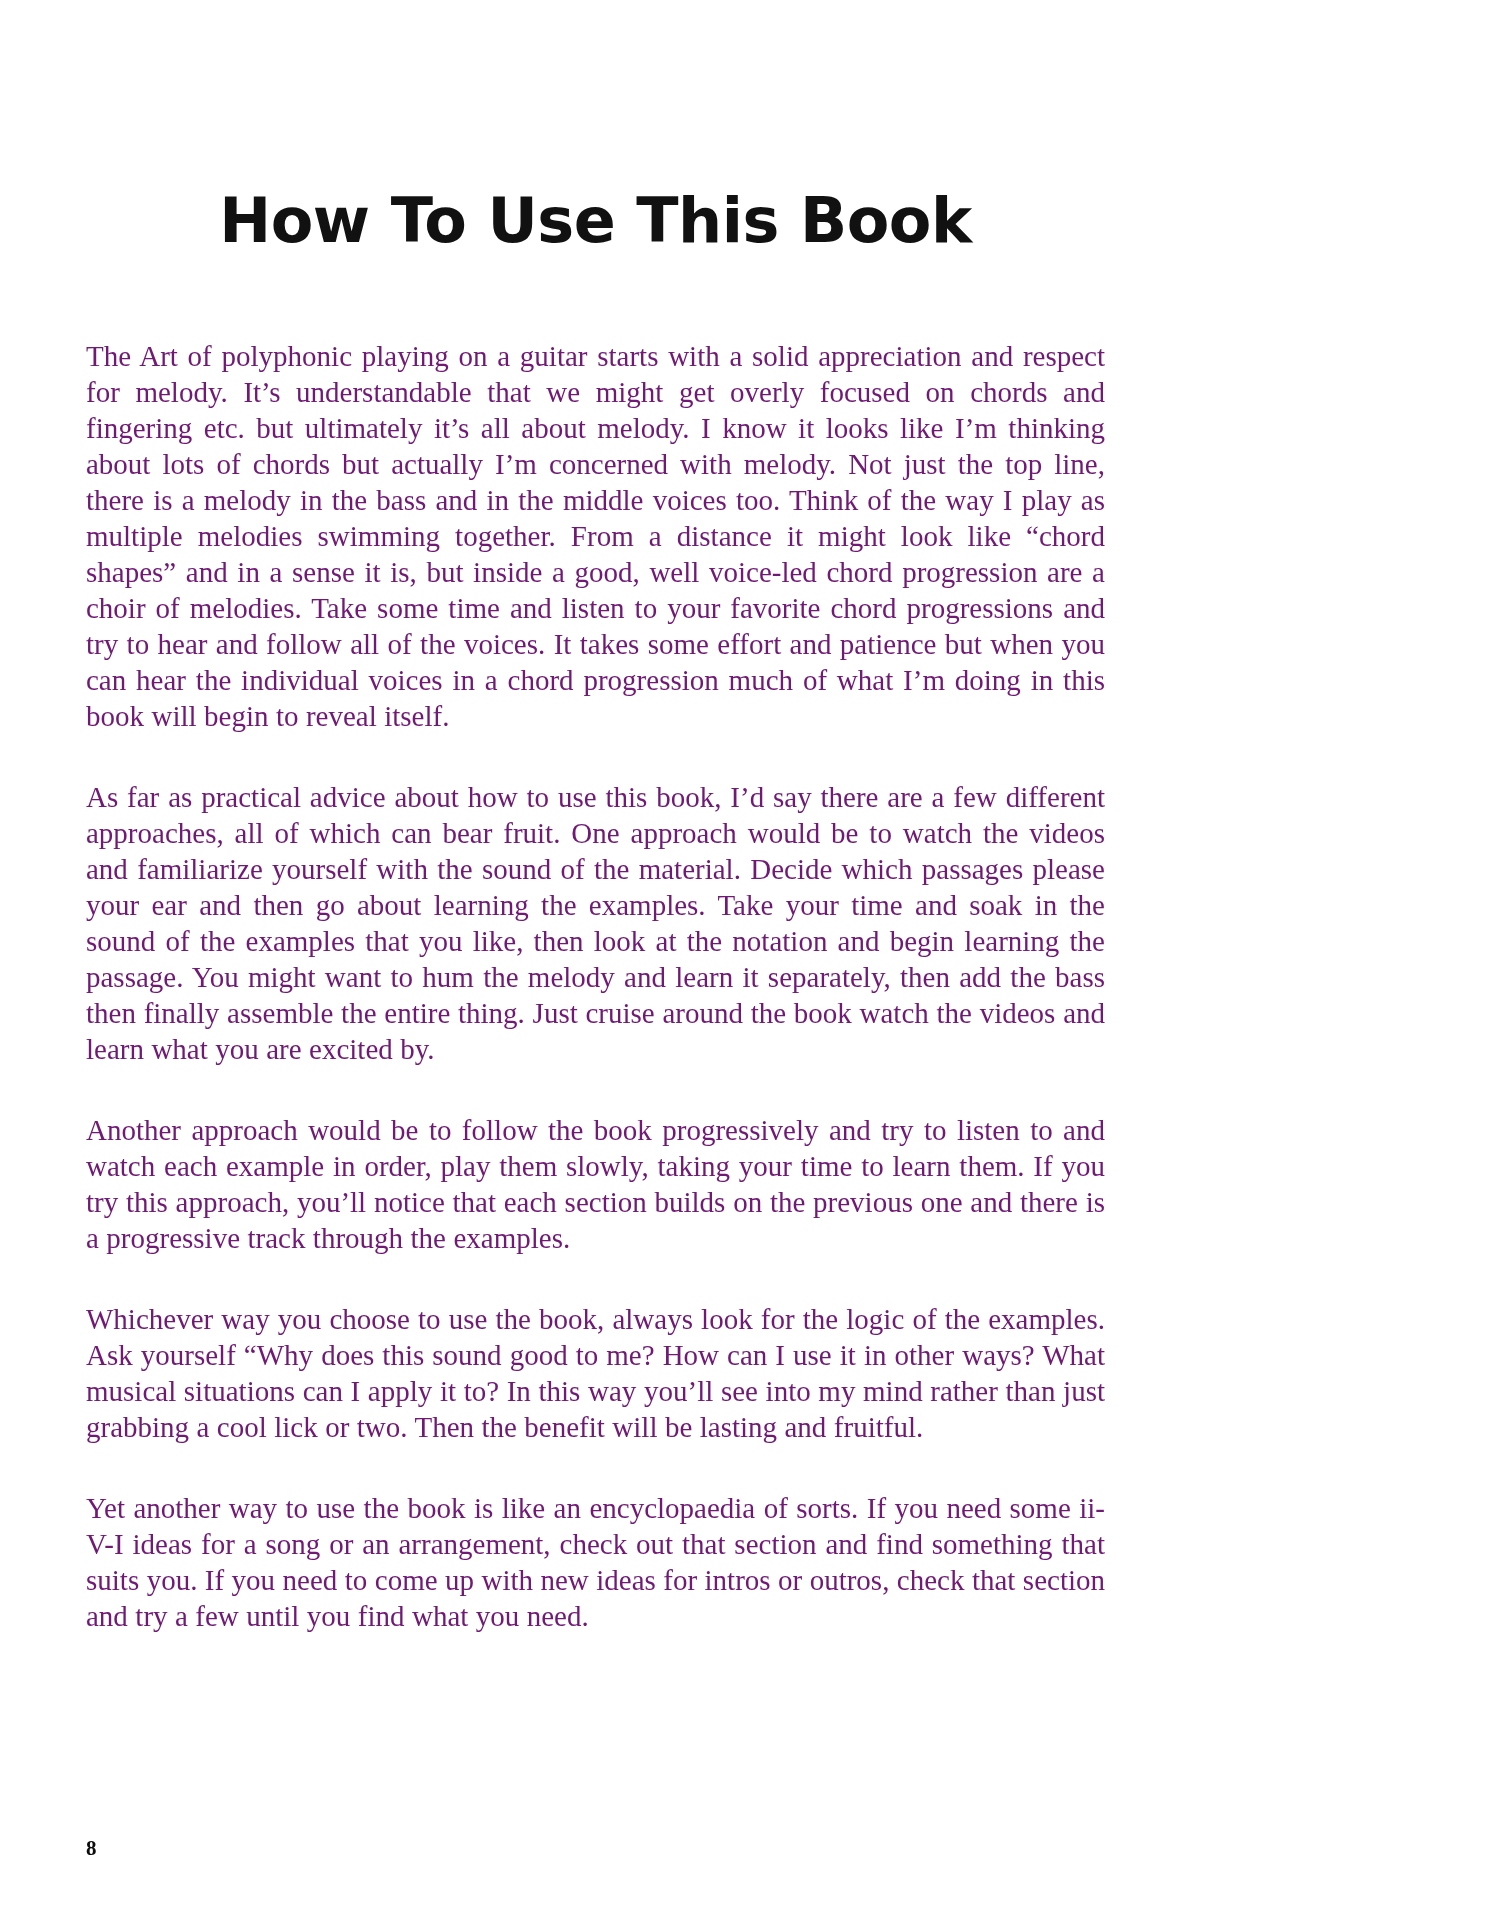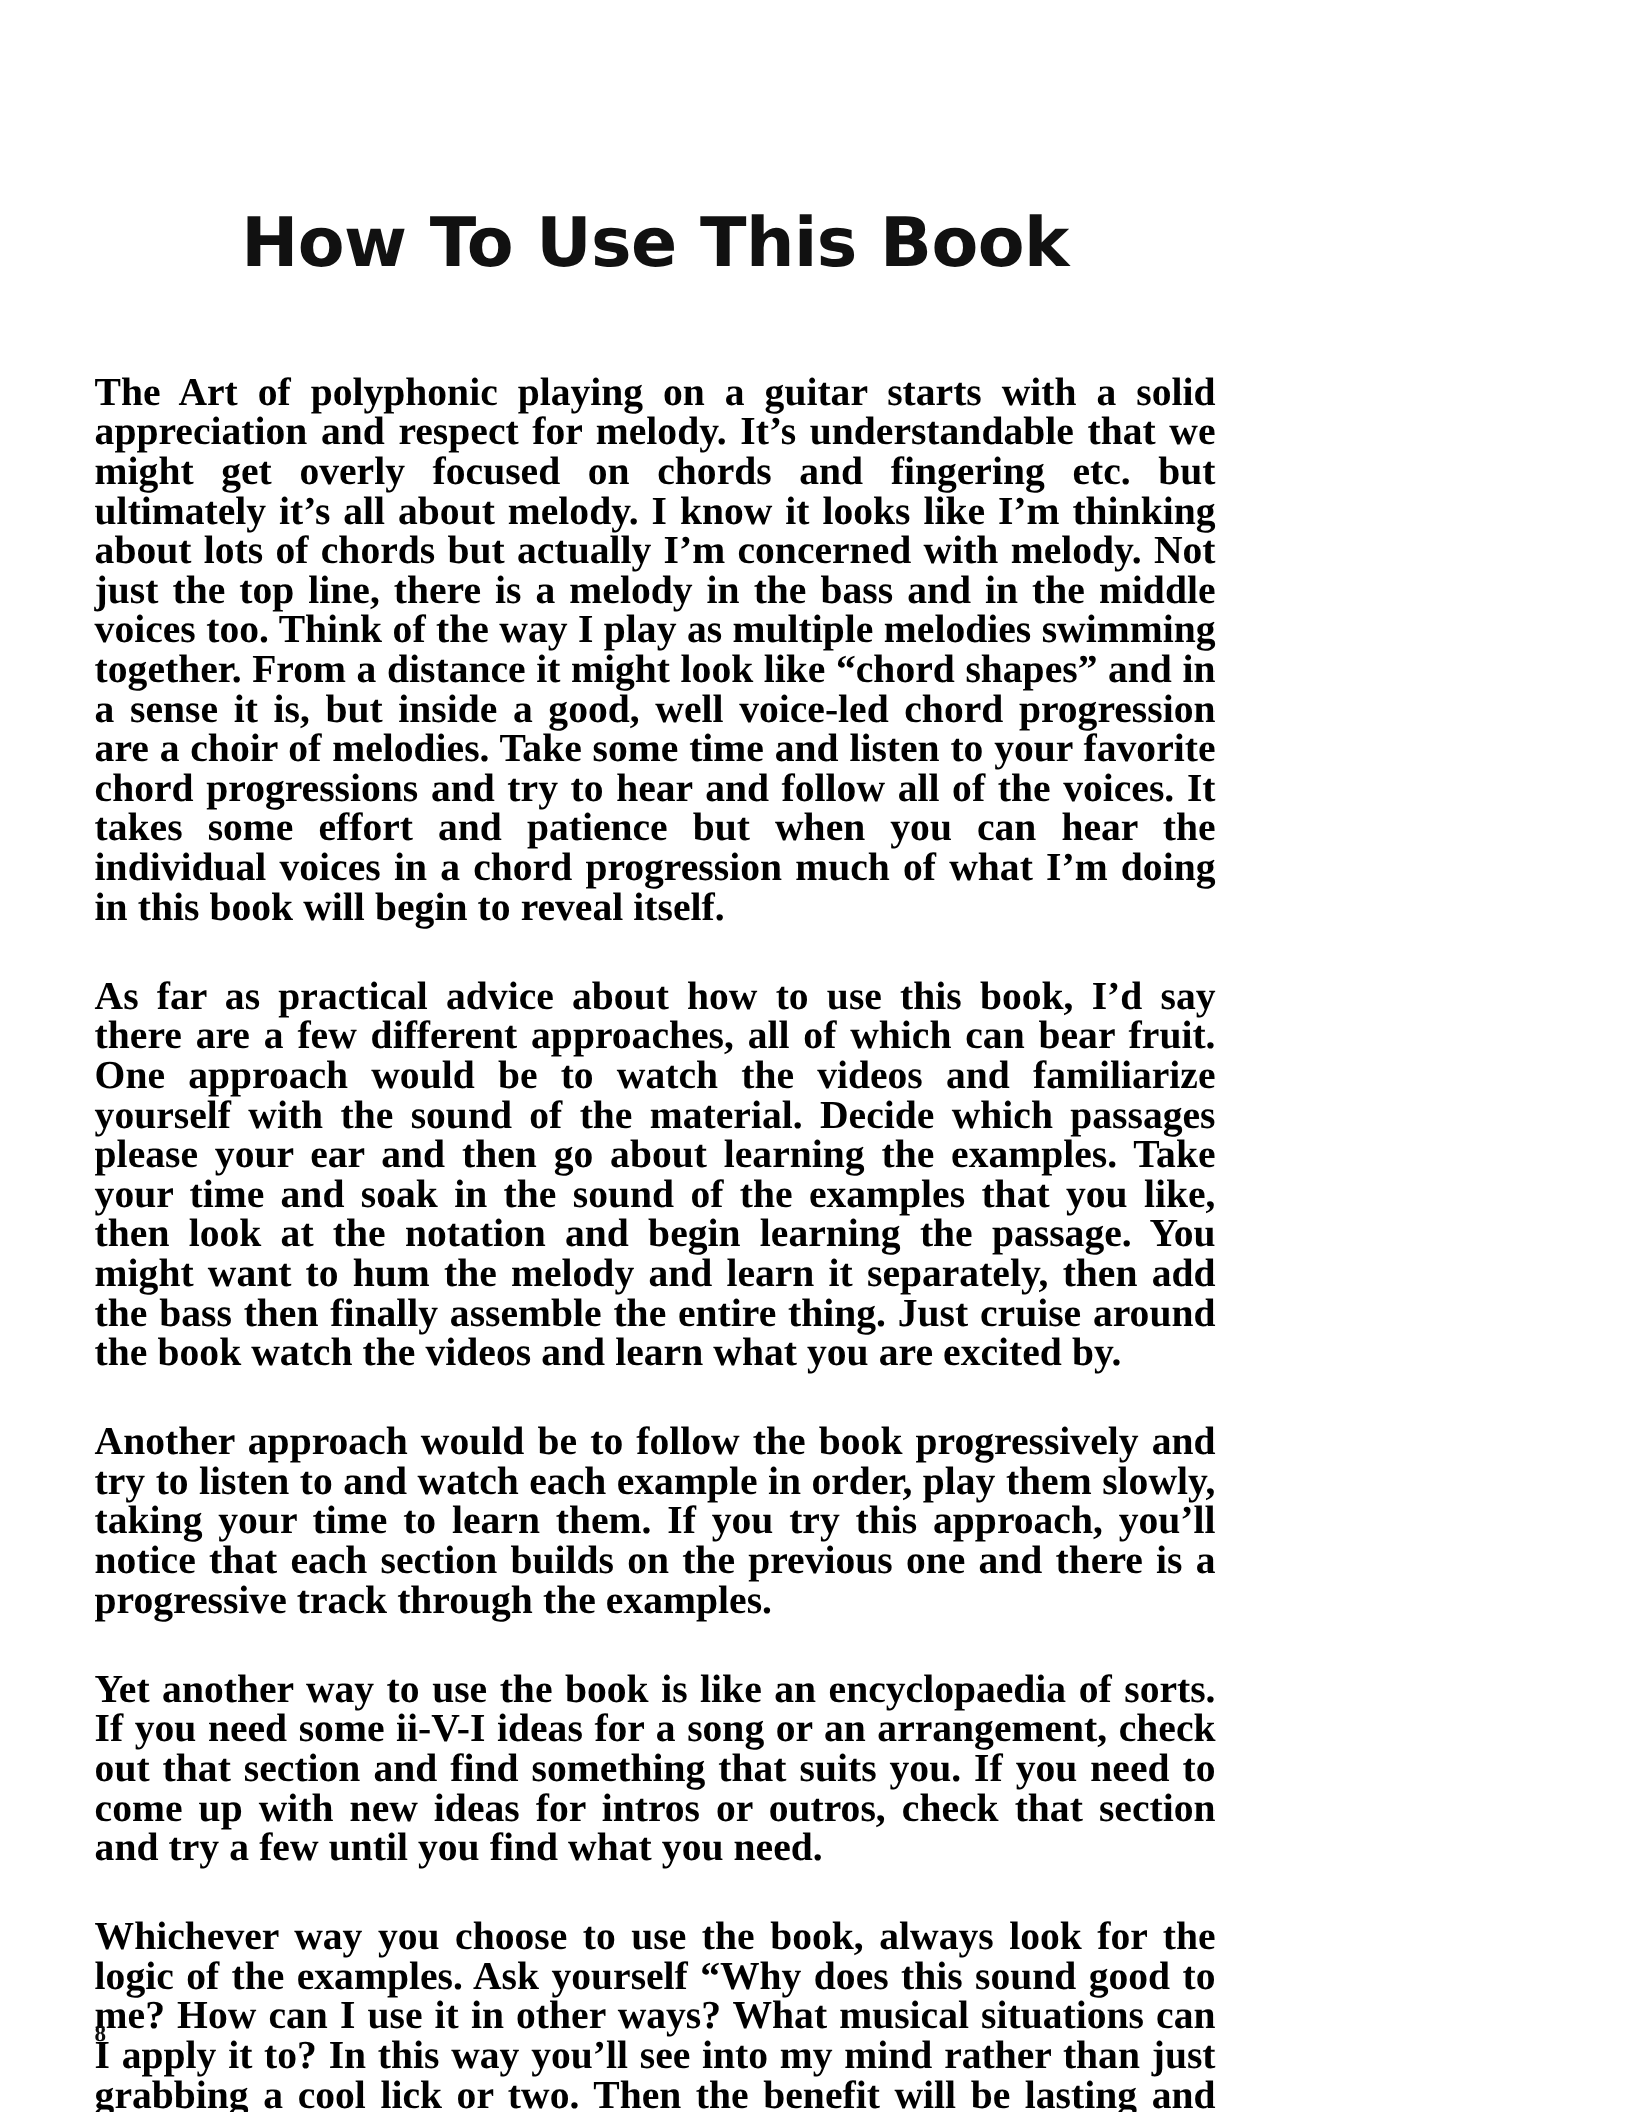--- a/index.html
+++ b/index.html
@@ -44,29 +44,28 @@
     margin: 0;
     padding-top: 190px;
   }
 
   .body-block {
     margin-top: 86px;
   }
 
   p.para {
     font-family: "Liberation Serif", "DejaVu Serif", serif;
-    font-size: 36px;
+    font-size: 29px;
     line-height: 36px;
     text-align: justify;
     text-justify: inter-word;
-    color: #000000;
+    color: #701a75;
     margin: 0 0 45px 0;
     hyphens: none;
     word-spacing: 0.2px;
-    font-weight: bold;
   }
 
   p.para:last-of-type {
     margin-bottom: 0;
   }
 
   .page-number {
     position: absolute;
     left: 86px;
     top: 1838px;
@@ -83,21 +82,21 @@
 <div class="page">
 
   <div class="content">
 
     <h1 class="page-title">How To Use This Book</h1>
 
     <div class="body-block">
       <p class="para">The Art of polyphonic playing on a guitar starts with a solid appreciation and respect for melody. It’s understandable that we might get overly focused on chords and fingering etc. but ultimately it’s all about melody. I know it looks like I’m thinking about lots of chords but actually I’m concerned with melody. Not just the top line, there is a melody in the bass and in the middle voices too. Think of the way I play as multiple melodies swimming together. From a distance it might look like “chord shapes” and in a sense it is, but inside a good, well voice-led chord progression are a choir of melodies. Take some time and listen to your favorite chord progressions and try to hear and follow all of the voices. It takes some effort and patience but when you can hear the individual voices in a chord progression much of what I’m doing in this book will begin to reveal itself.</p>
       <p class="para">As far as practical advice about how to use this book, I’d say there are a few different approaches, all of which can bear fruit. One approach would be to watch the videos and familiarize yourself with the sound of the material. Decide which passages please your ear and then go about learning the examples. Take your time and soak in the sound of the examples that you like, then look at the notation and begin learning the passage. You might want to hum the melody and learn it separately, then add the bass then finally assemble the entire thing. Just cruise around the book watch the videos and learn what you are excited by.</p>
       <p class="para">Another approach would be to follow the book progressively and try to listen to and watch each example in order, play them slowly, taking your time to learn them. If you try this approach, you’ll notice that each section builds on the previous one and there is a progressive track through the examples.</p>
+      <p class="para">Whichever way you choose to use the book, always look for the logic of the examples. Ask yourself “Why does this sound good to me? How can I use it in other ways? What musical situations can I apply it to? In this way you’ll see into my mind rather than just grabbing a cool lick or two. Then the benefit will be lasting and fruitful.</p>
       <p class="para">Yet another way to use the book is like an encyclopaedia of sorts. If you need some ii-V-I ideas for a song or an arrangement, check out that section and find something that suits you.  If you need to come up with new ideas for intros or outros, check that section and try a few until you find what you need.</p>
-      <p class="para">Whichever way you choose to use the book, always look for the logic of the examples. Ask yourself “Why does this sound good to me? How can I use it in other ways? What musical situations can I apply it to? In this way you’ll see into my mind rather than just grabbing a cool lick or two. Then the benefit will be lasting and fruitful.</p>
     </div>
 
   </div>
 
   <div class="page-number">8</div>
 
 </div>
 
 </body></html>

